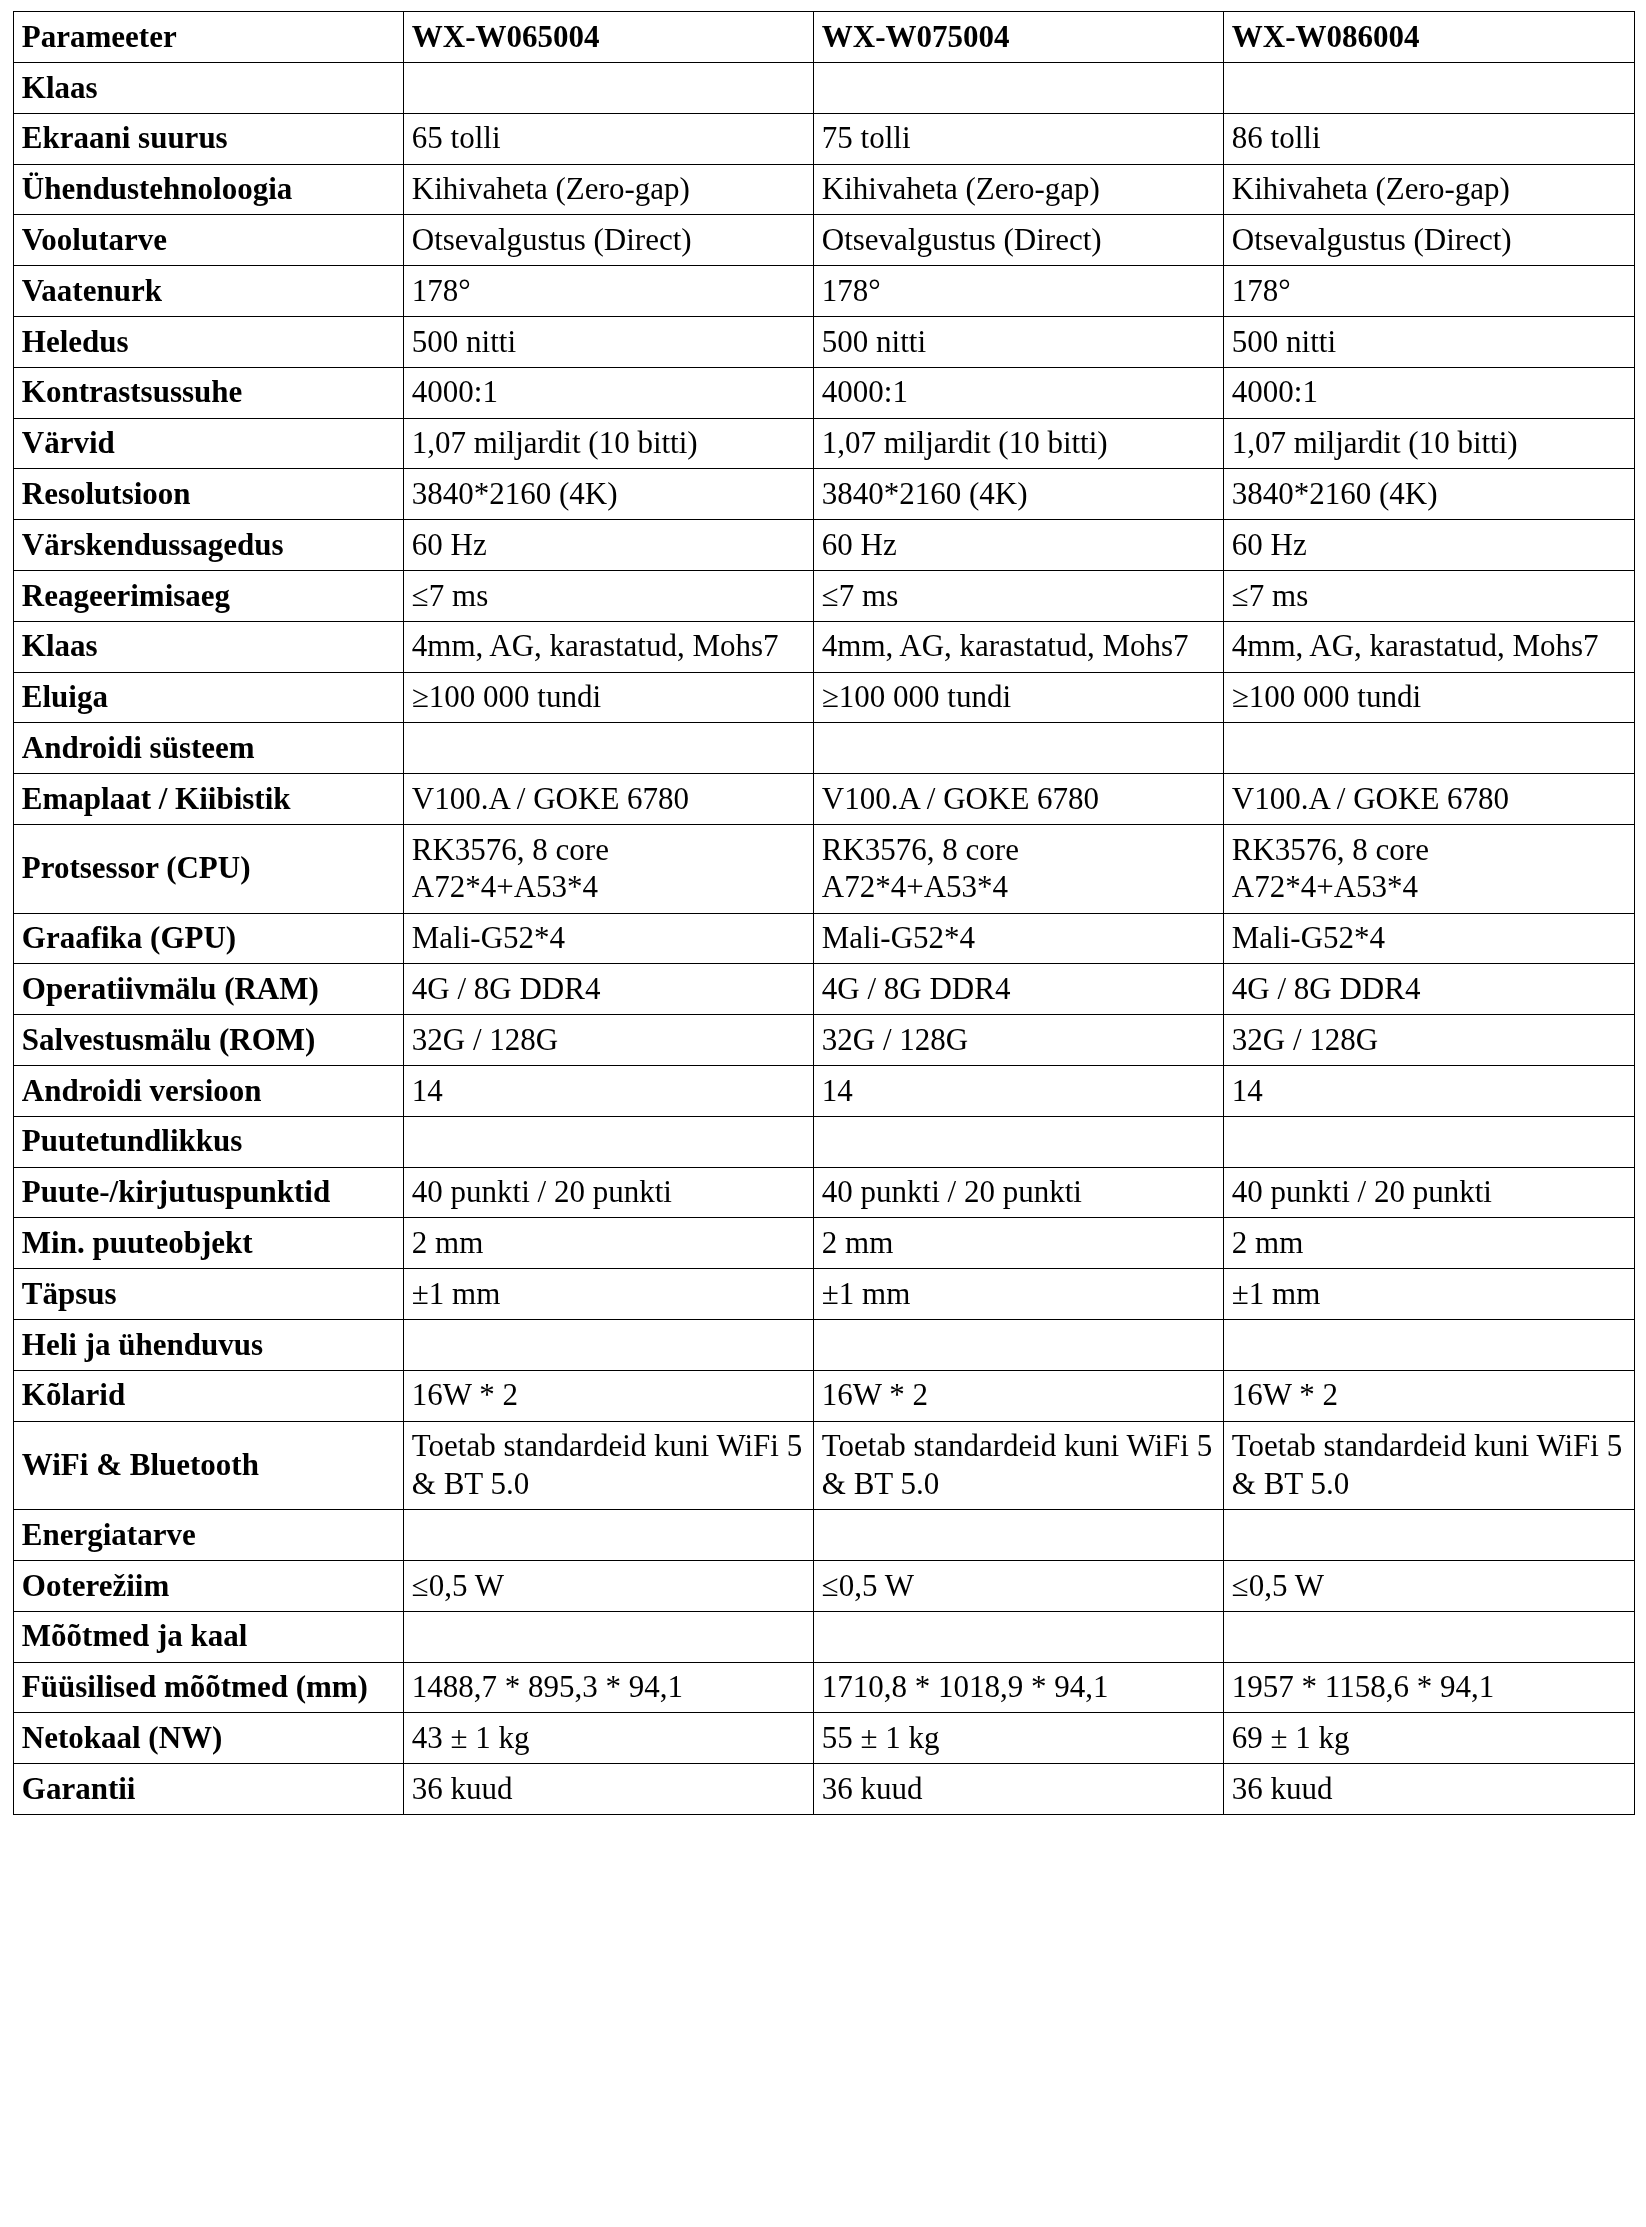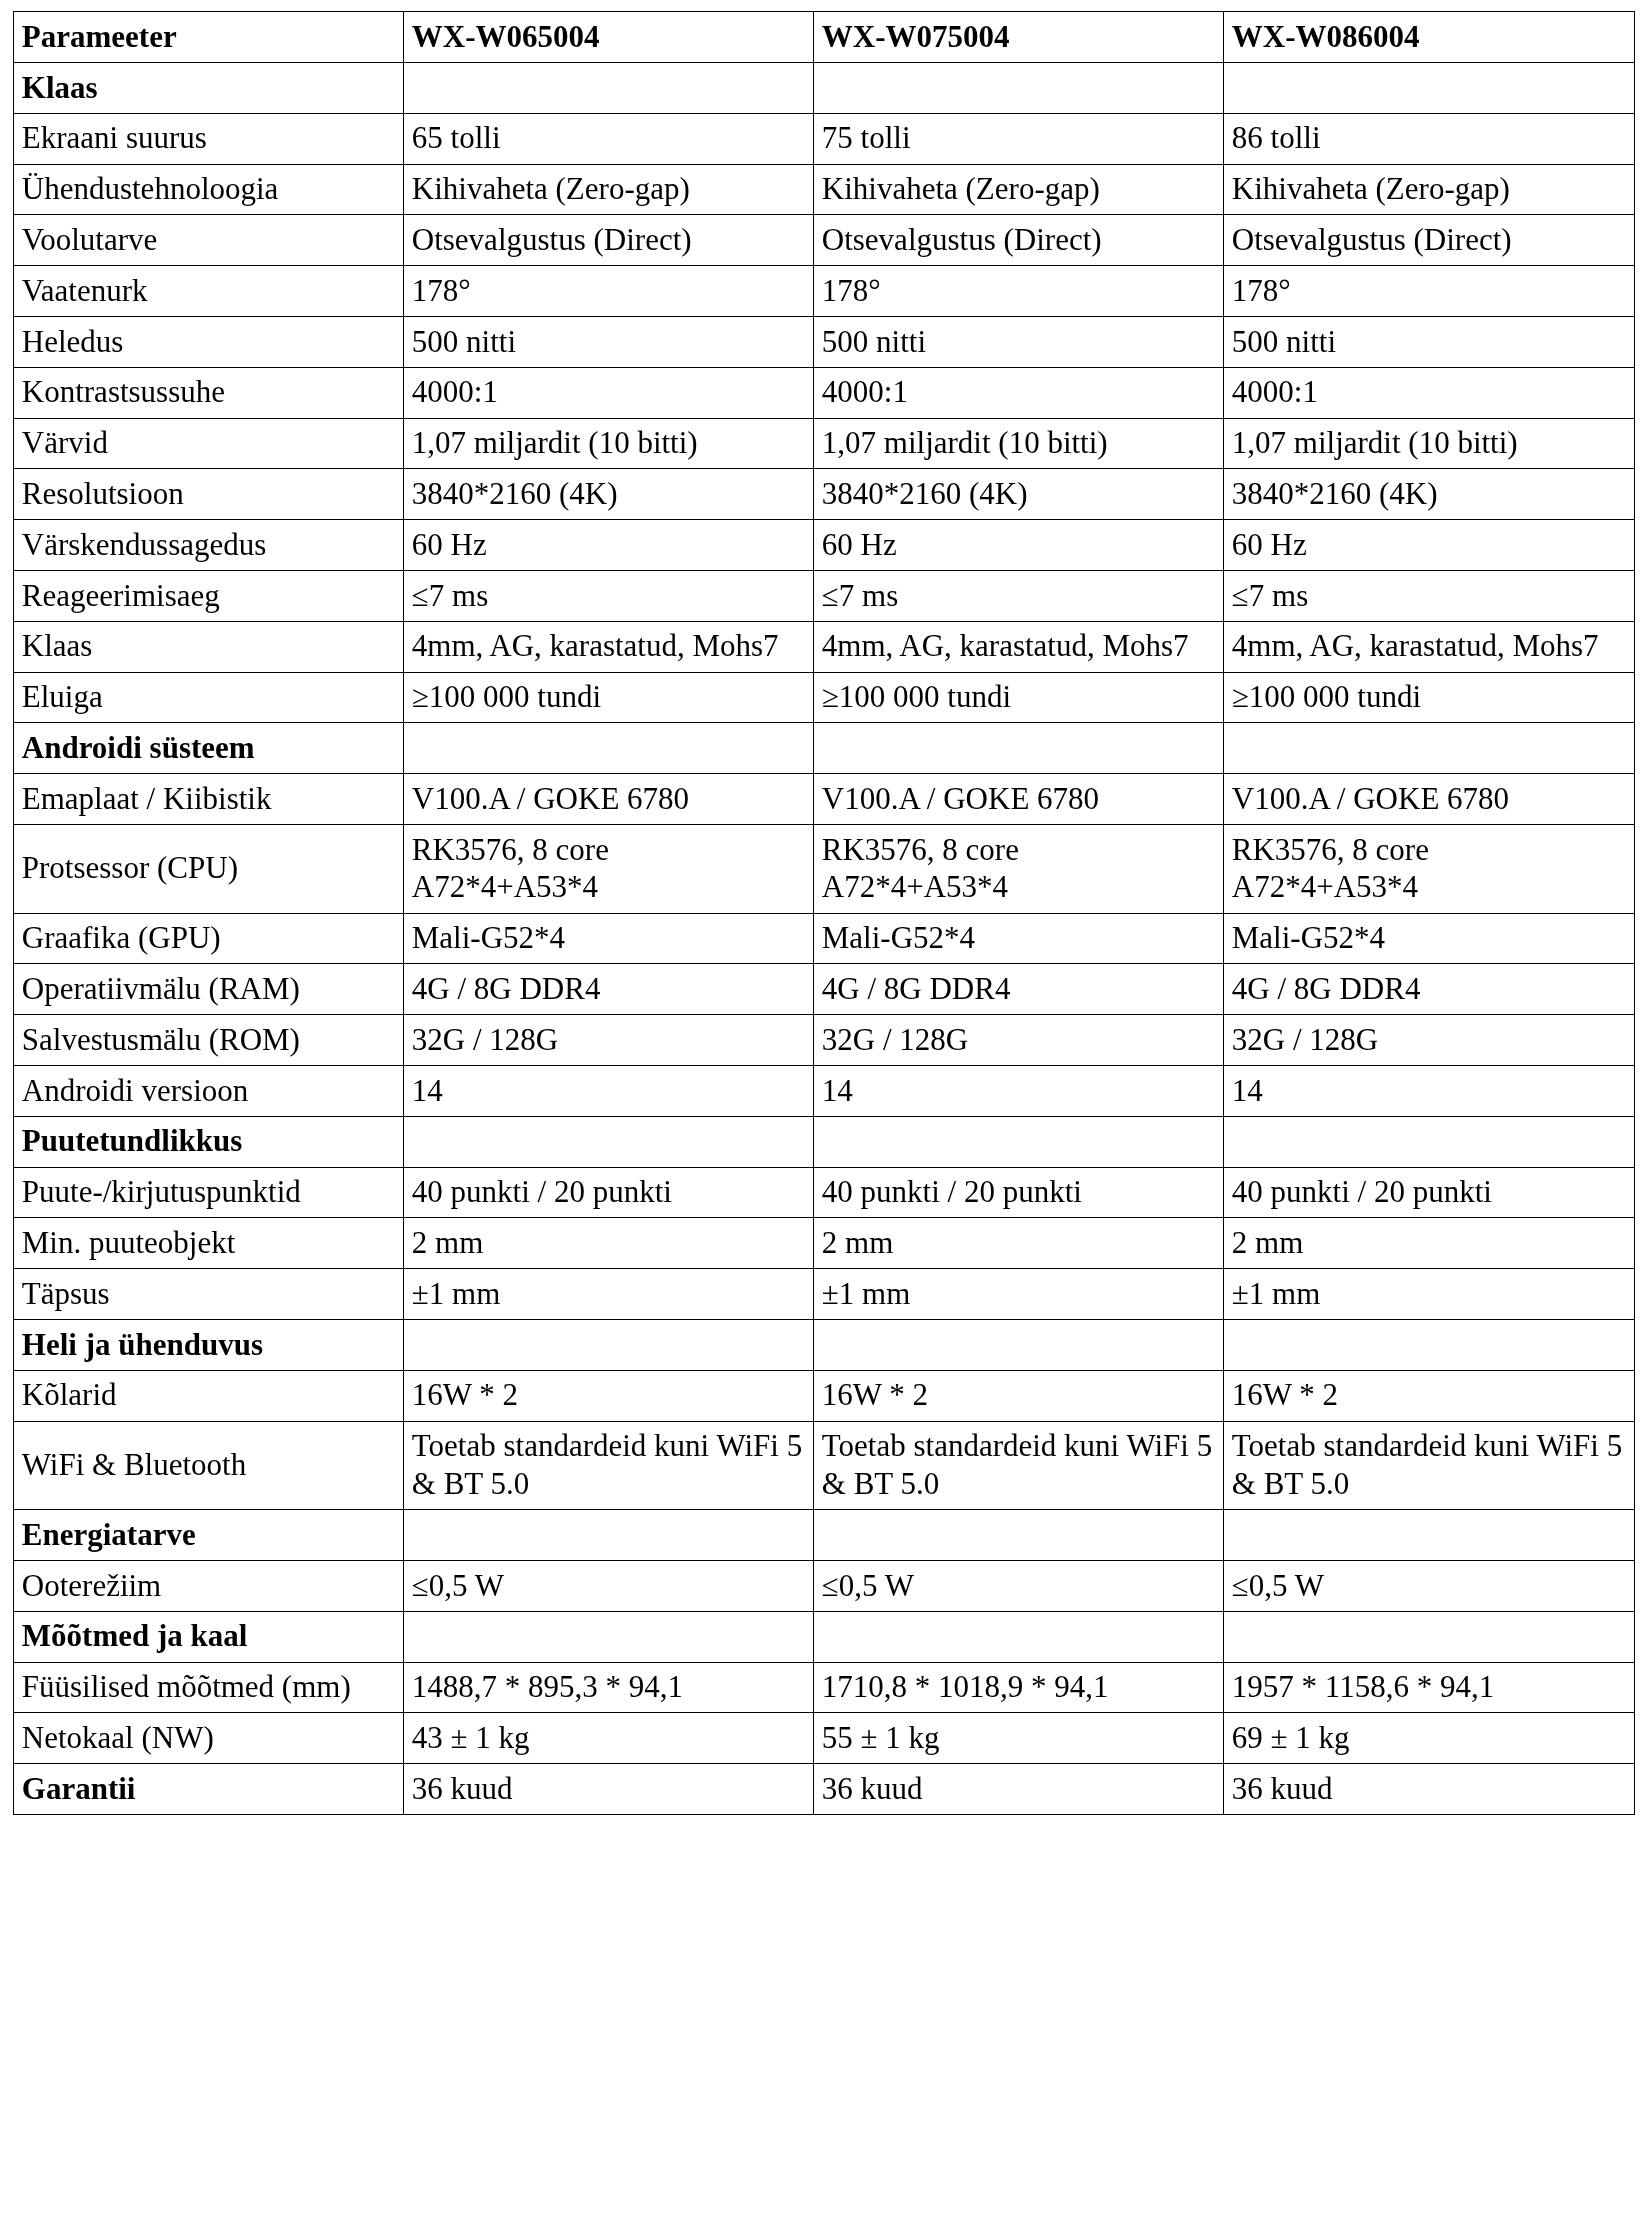--- a/index.html
+++ b/index.html
@@ -37,20 +37,21 @@
   table.spec tr.header td,
   table.spec td.bold,
   table.spec tr.section td {
     font-weight: bold;
   }
   table.spec tr.section td.val {
     font-weight: normal;
   }
   table.spec td.label {
     white-space: normal;
+    font-weight: bold;
   }
   .nowrap-cell {
     white-space: pre-line;
   }
 </style>
 </head>
 <body>
 
 <div class="page">
   <table class="spec">

